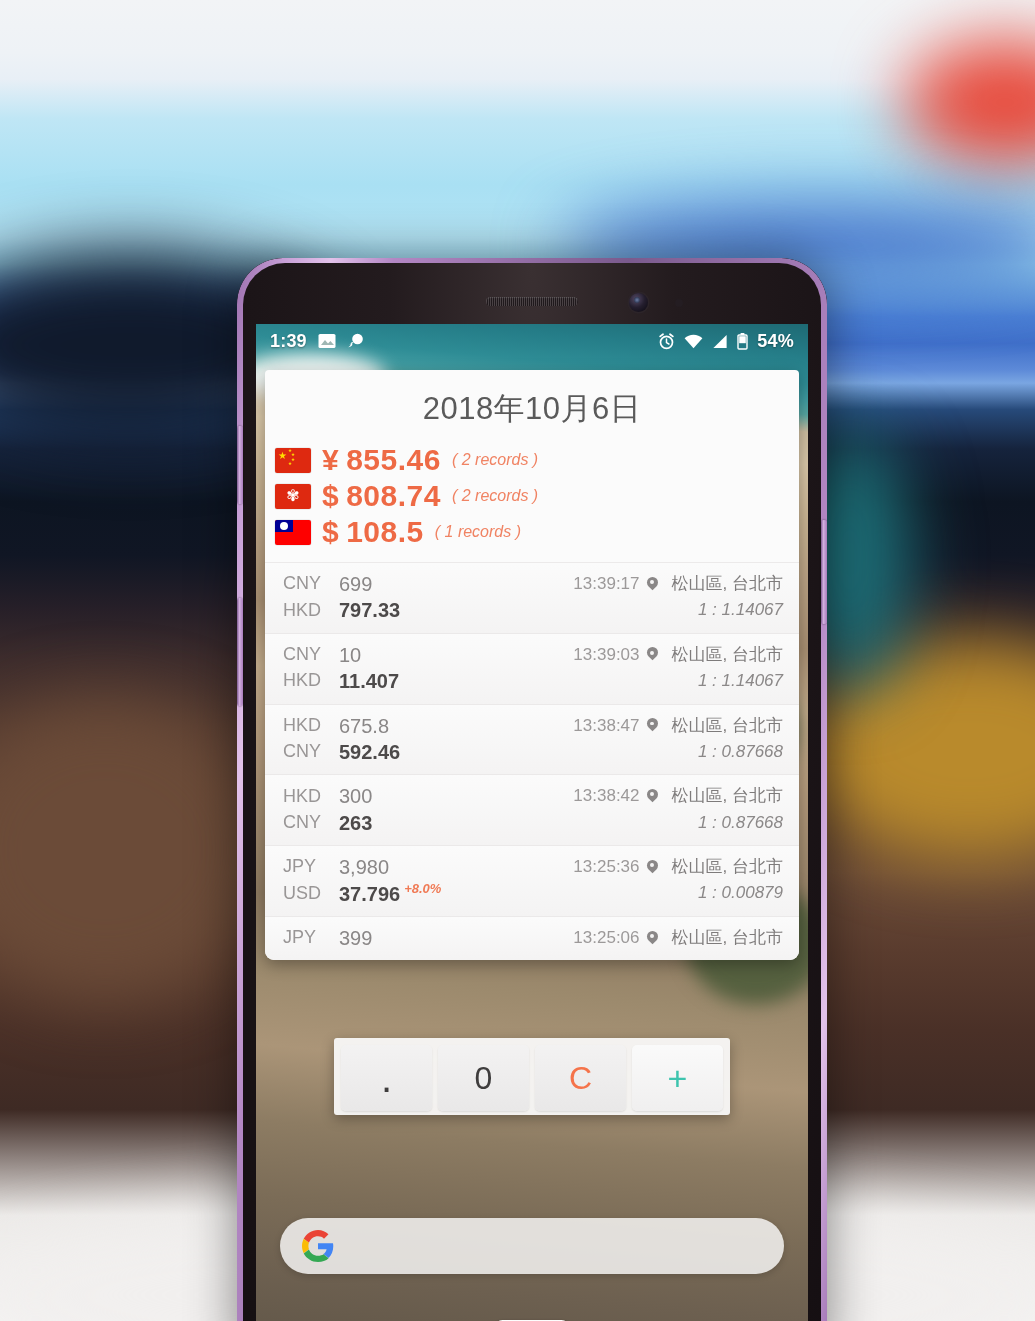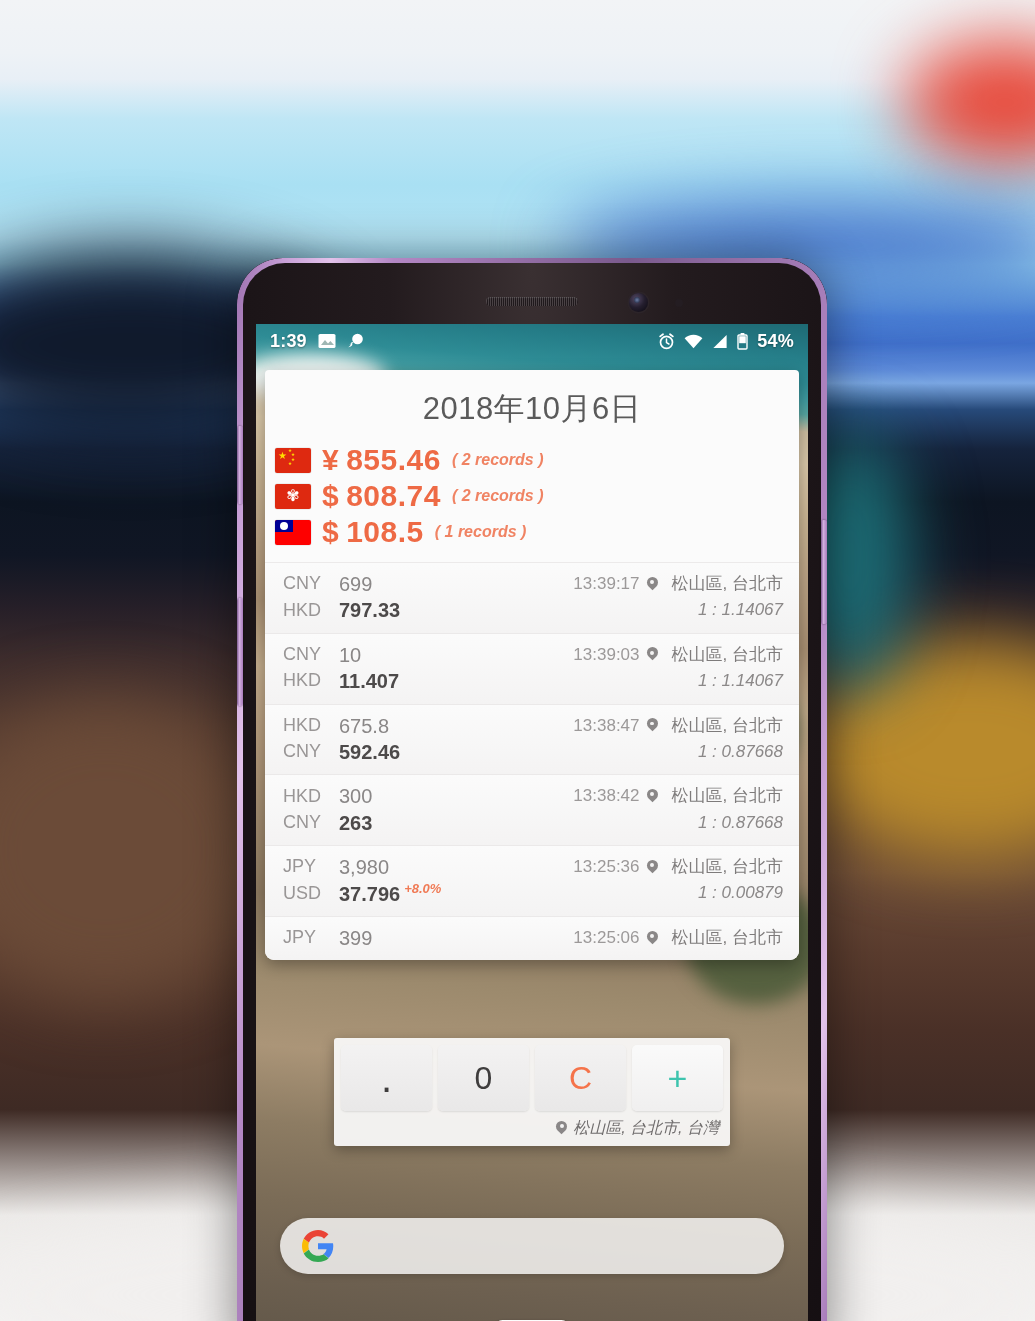--- a/index.html
+++ b/index.html
@@ -198,21 +198,20 @@
     font-weight: bold;
     letter-spacing: .5px;
     white-space: nowrap;
   }
   .sum-amount .sym { margin-right: 7px; }
   .sum-records {
     color: #f08363;
     font-size: 16px;
     font-style: italic;
     white-space: nowrap;
-    font-weight: bold;
   }
 
   
   #tx-list { border-top: 1px solid #eceaea; }
   .tx-row {
     position: relative;
     padding: 8px 16px 9px 18px;
     border-bottom: 1px solid #ebe9e9;
     background: linear-gradient(180deg,#fbfbfb 0%, #f4f3f3 100%);
   }
@@ -582,24 +581,20 @@
       </div>
     </div>
 
     <div id="keypad-panel">
       <div id="keypad-row">
         <div class="key dot">.</div>
         <div class="key digit">0</div>
         <div class="key clear">C</div>
         <div class="key plus">+</div>
       </div>
-      <div id="keypad-footer">
-        <span class="pin"></span>
-        <span>松山區, 台北市, 台灣</span>
-      </div>
     </div>
 
     <div id="google-bar">
       <span id="g-logo">
         <svg width="32" height="32" viewBox="0 0 48 48">
           <path fill="#EA4335" d="M24 9.5c3.5 0 6.6 1.2 9 3.6l6.7-6.7C35.6 2.6 30.2 0 24 0 14.6 0 6.5 5.4 2.6 13.2l7.8 6.1C12.3 13.5 17.7 9.5 24 9.5z"></path>
           <path fill="#4285F4" d="M46.9 24.5c0-1.6-.1-3.2-.4-4.7H24v9h12.9c-.6 3-2.3 5.6-4.8 7.3l7.6 5.9c4.4-4.1 7.2-10.2 7.2-17.5z"></path>
           <path fill="#FBBC05" d="M10.4 28.7c-.5-1.5-.8-3.1-.8-4.7s.3-3.2.8-4.7l-7.8-6.1C.9 16.4 0 20.1 0 24s.9 7.6 2.6 10.8l7.8-6.1z"></path>
           <path fill="#34A853" d="M24 48c6.5 0 11.9-2.1 15.9-5.8l-7.6-5.9c-2.1 1.4-4.8 2.3-8.3 2.3-6.3 0-11.7-4-13.6-9.5l-7.8 6.1C6.5 42.6 14.6 48 24 48z"></path>
         </svg>

